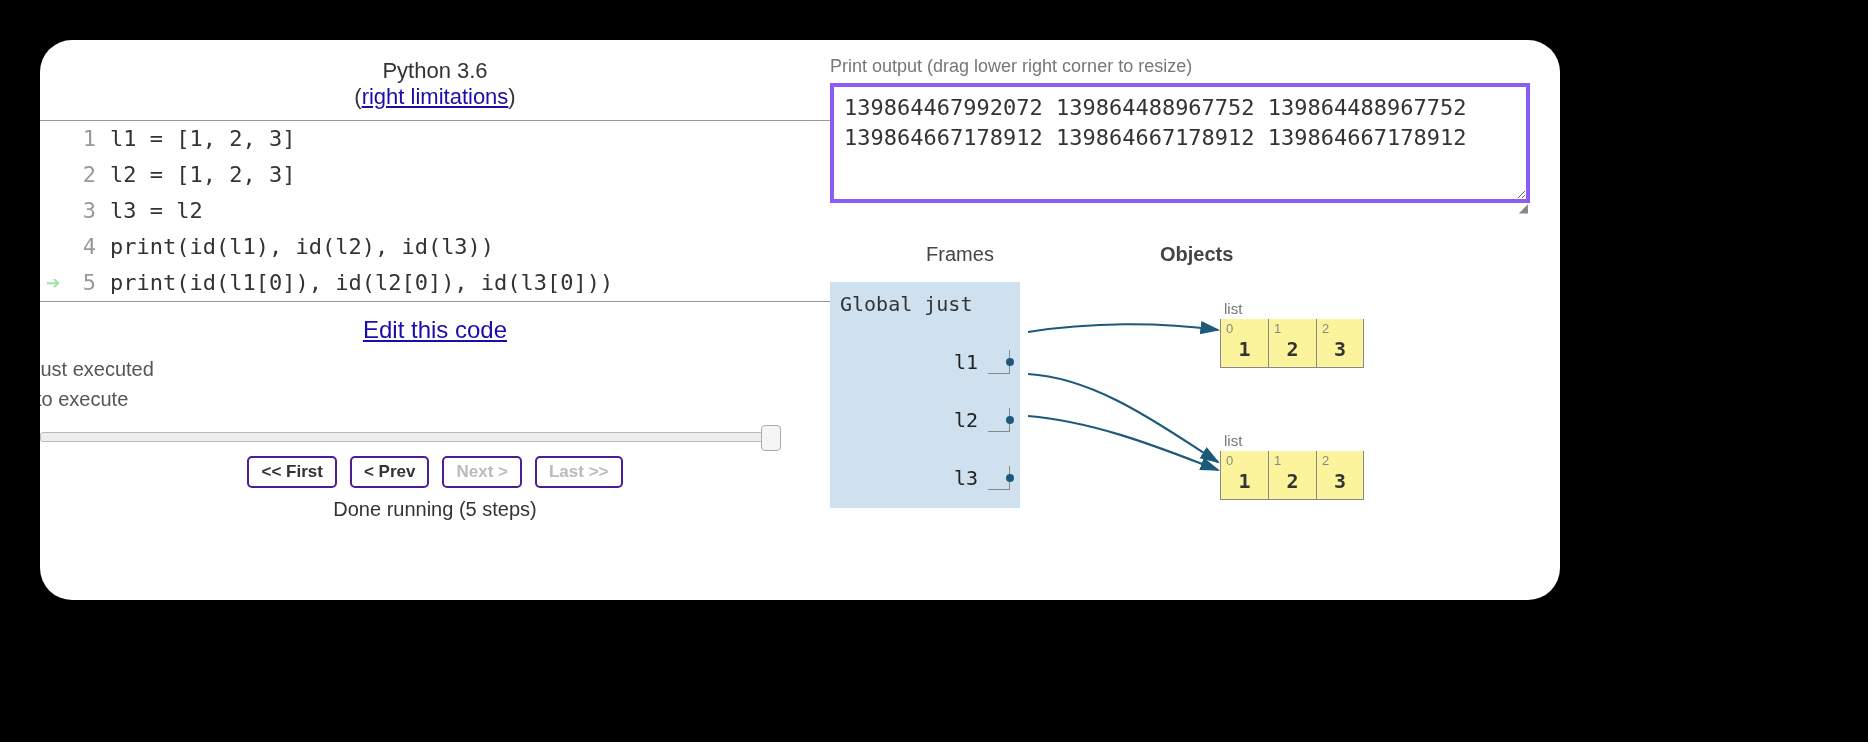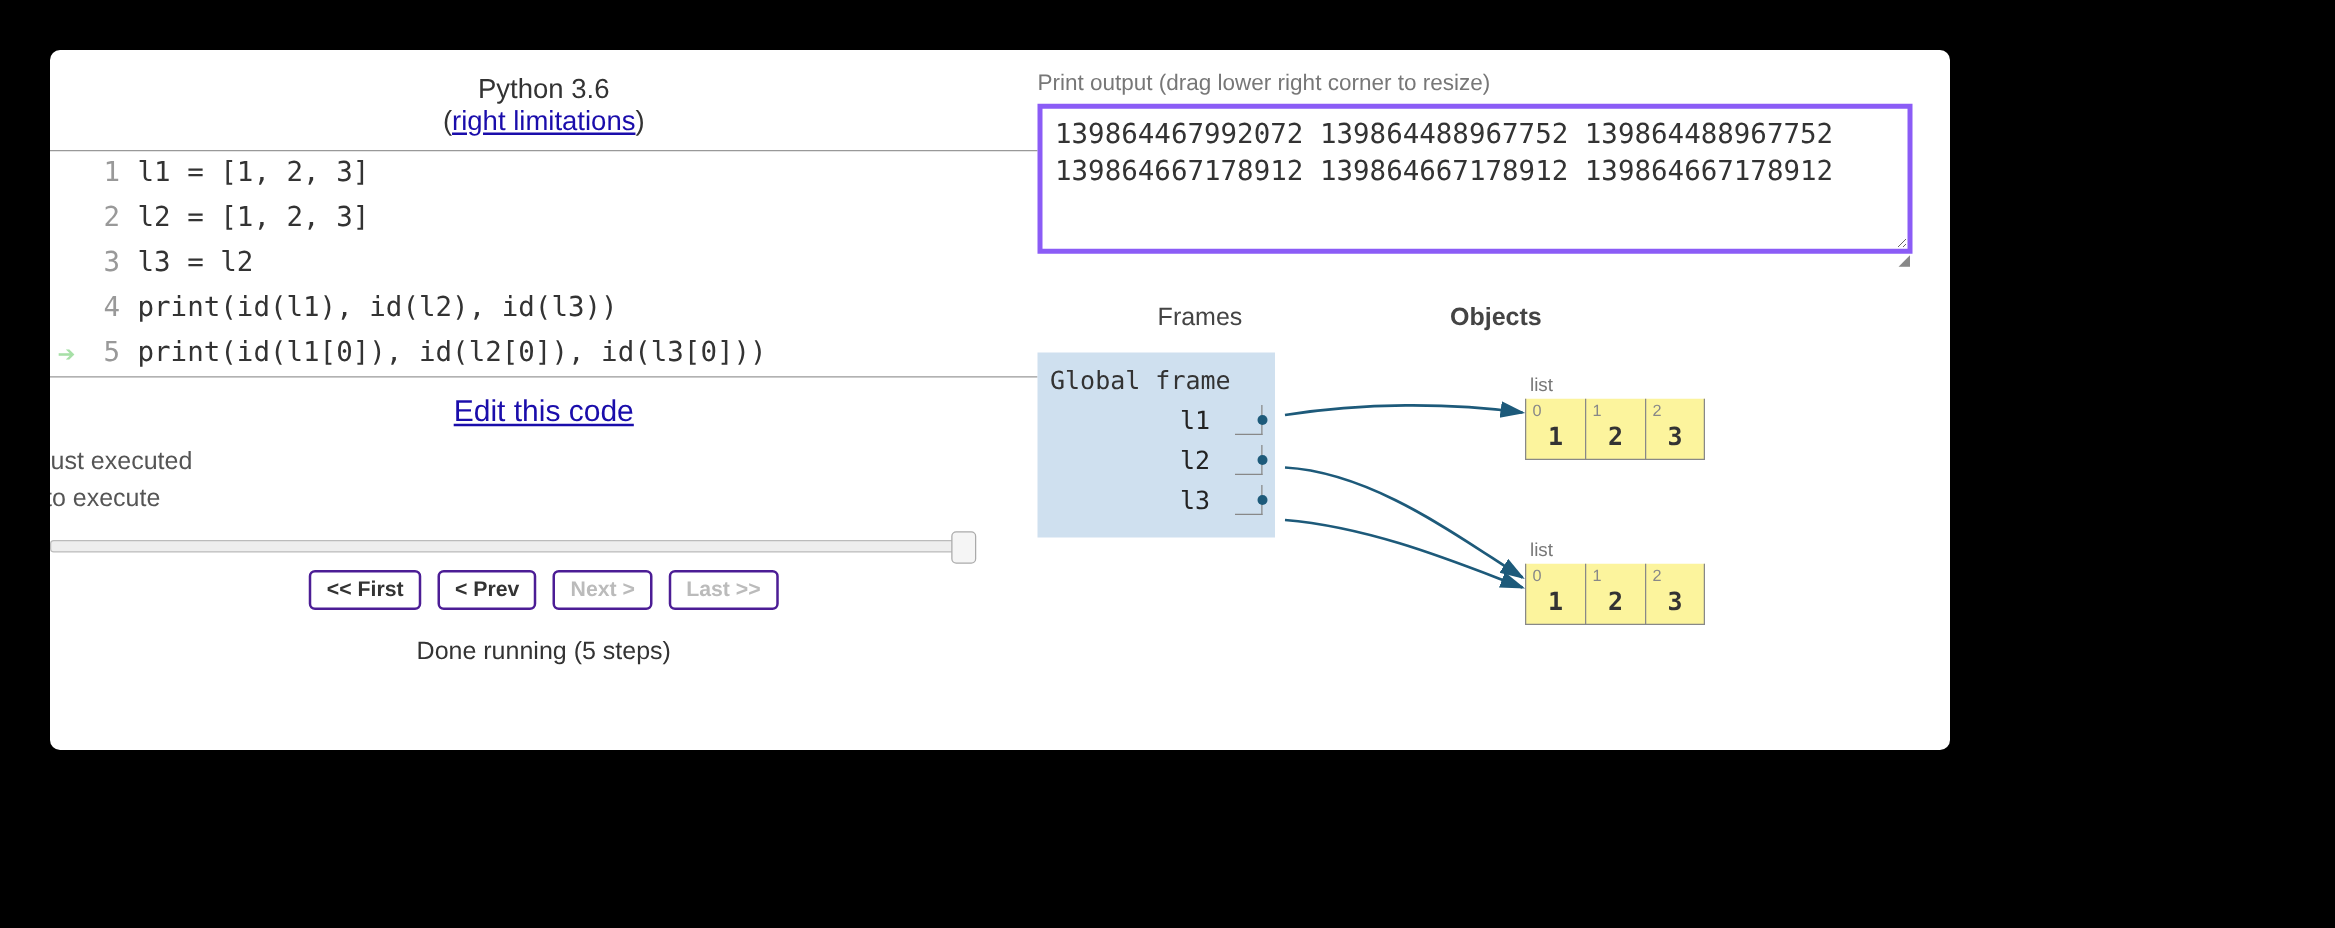--- a/index.html
+++ b/index.html
@@ -14,21 +14,21 @@
     overflow: hidden;
     position: relative;
   }
   .panel {
     position: absolute;
     left: 40px;
     top: 40px;
     width: 1520px;
     height: 560px;
     background: #fff;
-    border-radius: 8px;
+    border-radius: 32px;
     display: flex;
     overflow: hidden;
   }
   .left-col {
     width: 790px;
     padding: 0;
   }
   .right-col {
     flex: 1;
     padding: 0 30px 0 0;
@@ -112,21 +112,21 @@
     border: 2px solid #4c1d95;
     border-radius: 5px;
     background: #fff;
     color: #333;
     font-weight: bold;
   }
   .navbtn.disabled { color: #bbb; }
   .status-line {
     text-align: center;
     font-size: 20px;
-    margin-top: 22px;
+    margin-top: 10px;
     color: #333;
   }
   
   .output-label {
     font-size: 18px;
     color: #777;
     margin: 16px 0 6px;
   }
   .output-box {
     border: 4px solid #8b5cf6;
@@ -169,21 +169,22 @@
   }
   .frame-title {
     padding: 4px 10px;
     color: #333;
   }
   .var-row {
     display: flex;
     justify-content: flex-end;
     align-items: center;
     padding: 4px 10px 4px 0;
-    gap: 20px;
+    gap: 10px;
+    margin-top: 26px;
   }
   .var-name { color: #222; }
   .var-cell {
     width: 22px;
     height: 24px;
     border-right: 1px solid #888;
     border-bottom: 1px solid #888;
     position: relative;
   }
   .var-cell .dot {
@@ -290,21 +291,21 @@
 139864667178912 139864667178912 139864667178912</div>
     <div class="resize-grip">◢</div>
 
     <div class="heap-headers">
       <div class="hframes">Frames</div>
       <div class="hobjects">Objects</div>
     </div>
 
     <div class="viz">
       <div class="frame-box">
-        <div class="frame-title">Global frame</div>
+        <div class="frame-title">Global just</div>
         <div id="vars">
             <div class="var-row">
               <span class="var-name">l1</span>
               <span class="var-cell">
                 <span class="dot"></span>
               </span>
             </div>
             <div class="var-row">
               <span class="var-name">l2</span>
               <span class="var-cell">

